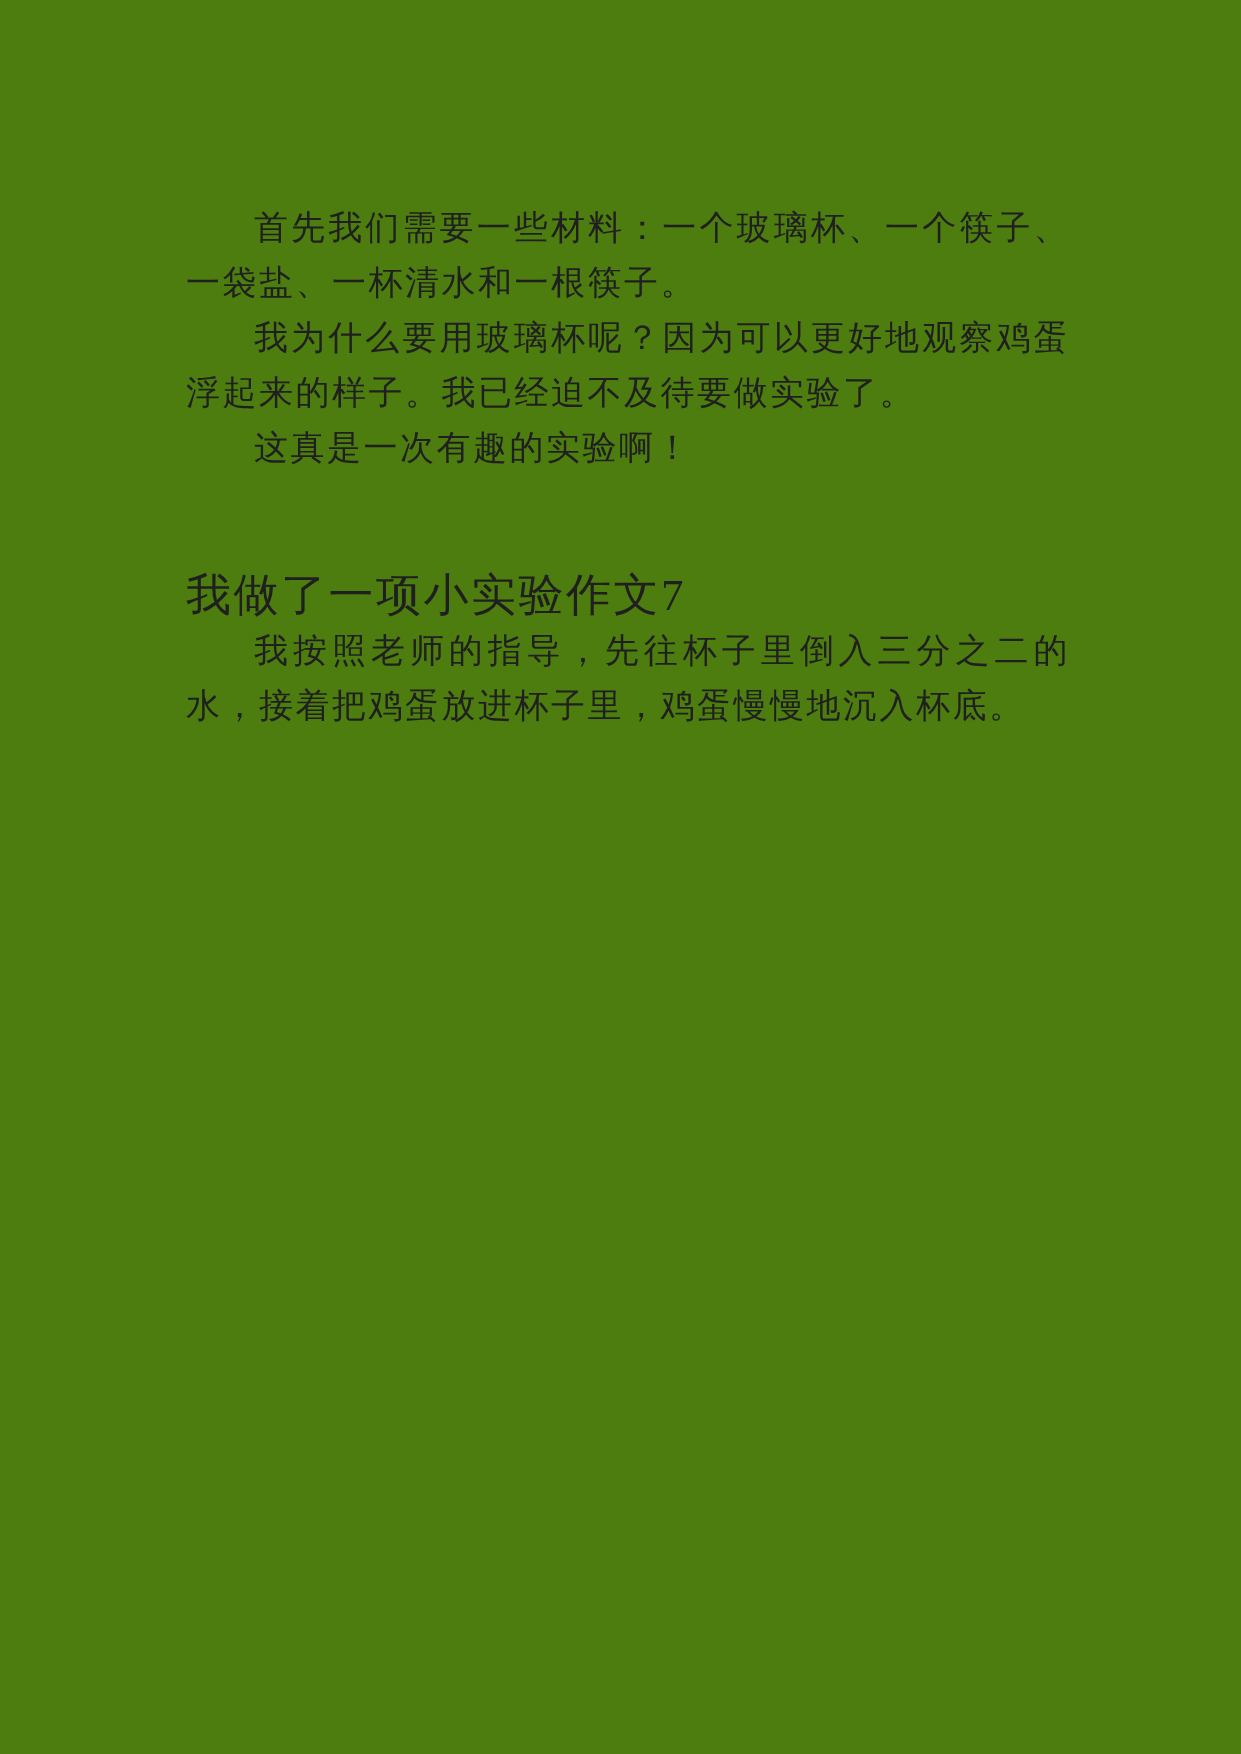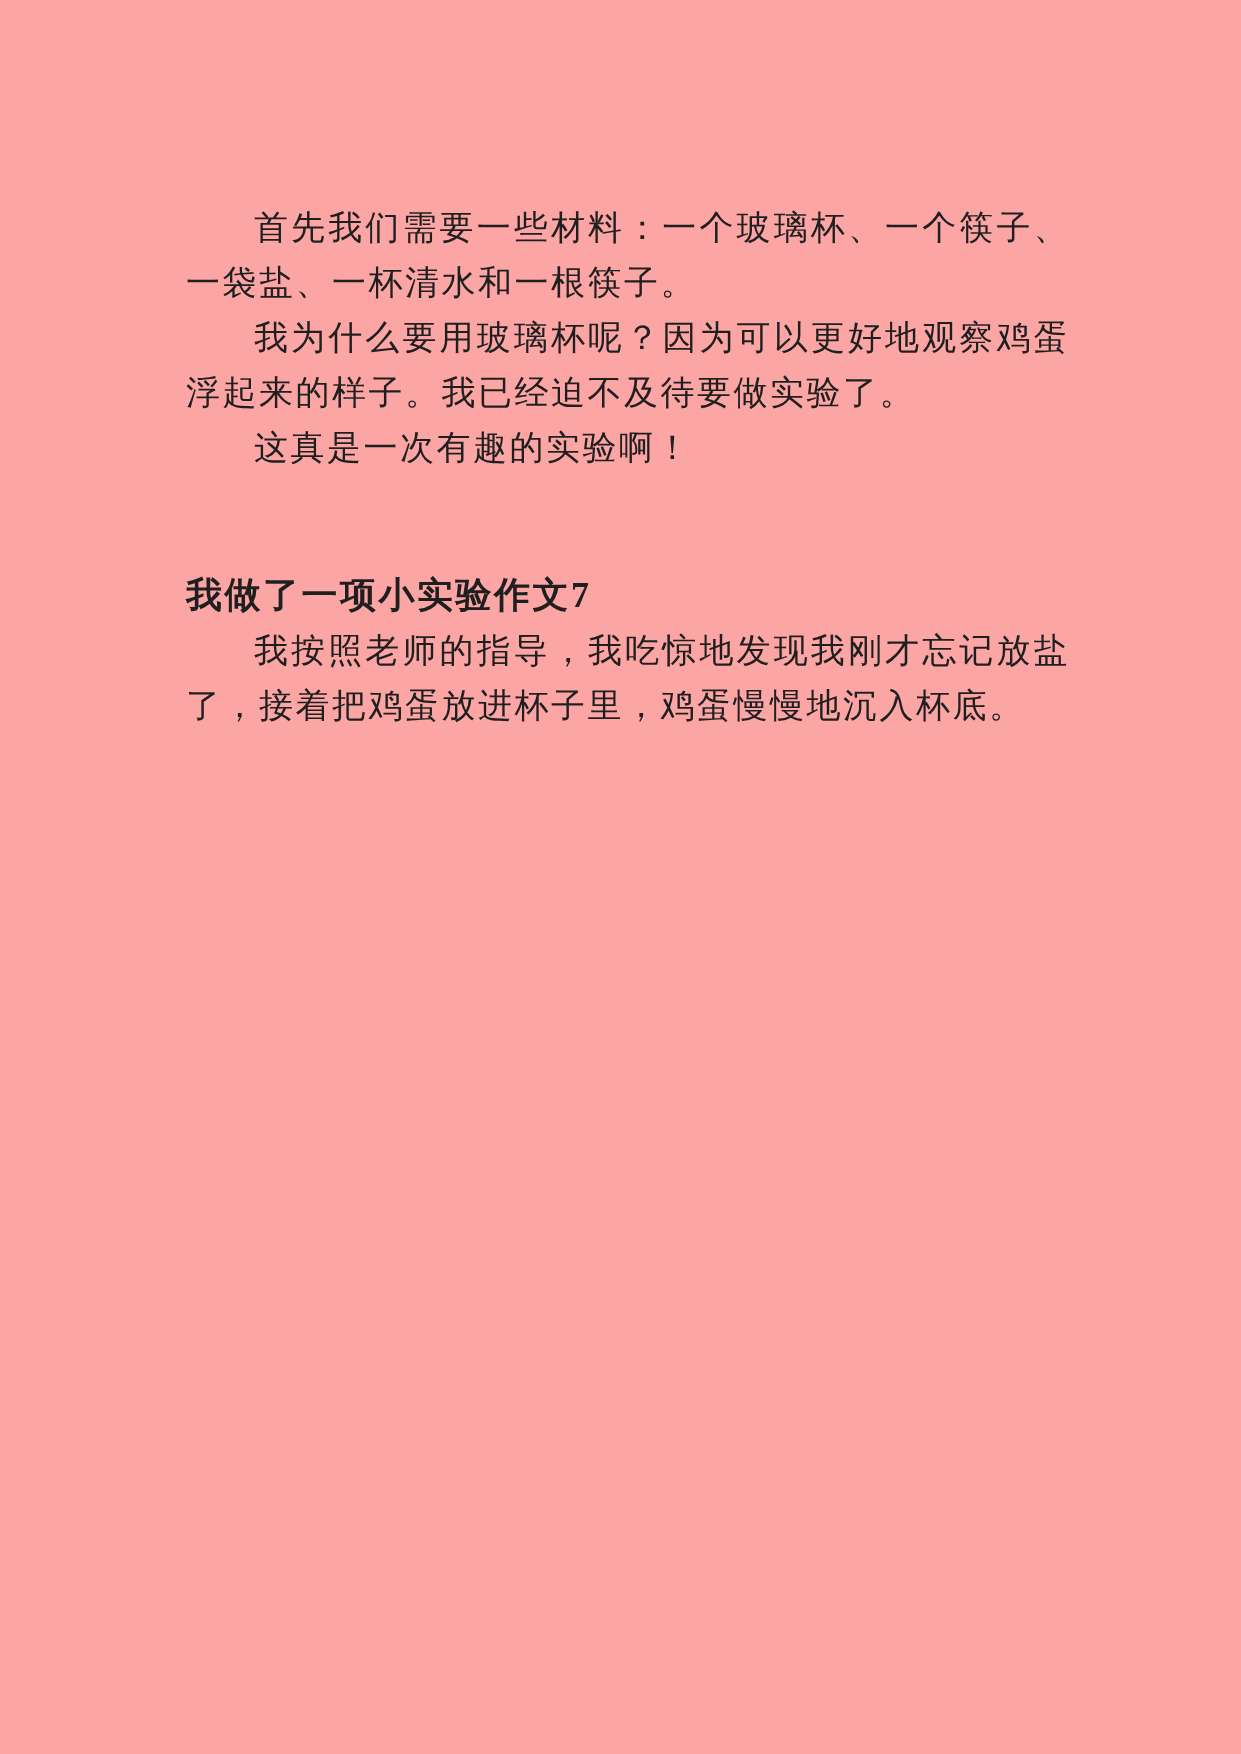--- a/index.html
+++ b/index.html
@@ -4,51 +4,51 @@
 <style>
   html, body {
     margin: 0;
     padding: 0;
     background: #ffffff;
   }
   .page {
     position: relative;
     width: 1241px;
     height: 1754px;
-    background: #fca5a5;
+    background: #4d7c0f;
     overflow: hidden;
   }
   .content {
     position: absolute;
     left: 186px;
     top: 200px;
     width: 884px;
     color: #1f1f1f;
     font-family: "Liberation Serif", "DejaVu Serif", serif;
     font-size: 34px;
     line-height: 55px;
     letter-spacing: 2.5px;
     text-align: justify;
   }
   .para {
     margin: 0;
     text-indent: 2em;
   }
   .section-heading {
     margin: 93px 0 0 0;
-    font-size: 36px;
-    font-weight: bold;
+    font-size: 45px;
+    font-weight: normal;
     text-indent: 0;
     letter-spacing: 2.5px;
   }
 </style>
 </head>
 <body>
 
 <div class="page">
   <div class="content">
     <p class="para">首先我们需要一些材料：一个玻璃杯、一个筷子、一袋盐、一杯清水和一根筷子。</p>
     <p class="para">我为什么要用玻璃杯呢？因为可以更好地观察鸡蛋浮起来的样子。我已经迫不及待要做实验了。</p>
     <p class="para">这真是一次有趣的实验啊！</p>
     <h2 class="section-heading">我做了一项小实验作文7</h2>
-    <p class="para">我按照老师的指导，我吃惊地发现我刚才忘记放盐了，接着把鸡蛋放进杯子里，鸡蛋慢慢地沉入杯底。</p>
+    <p class="para">我按照老师的指导，先往杯子里倒入三分之二的水，接着把鸡蛋放进杯子里，鸡蛋慢慢地沉入杯底。</p>
   </div>
 </div>
 
 </body></html>

